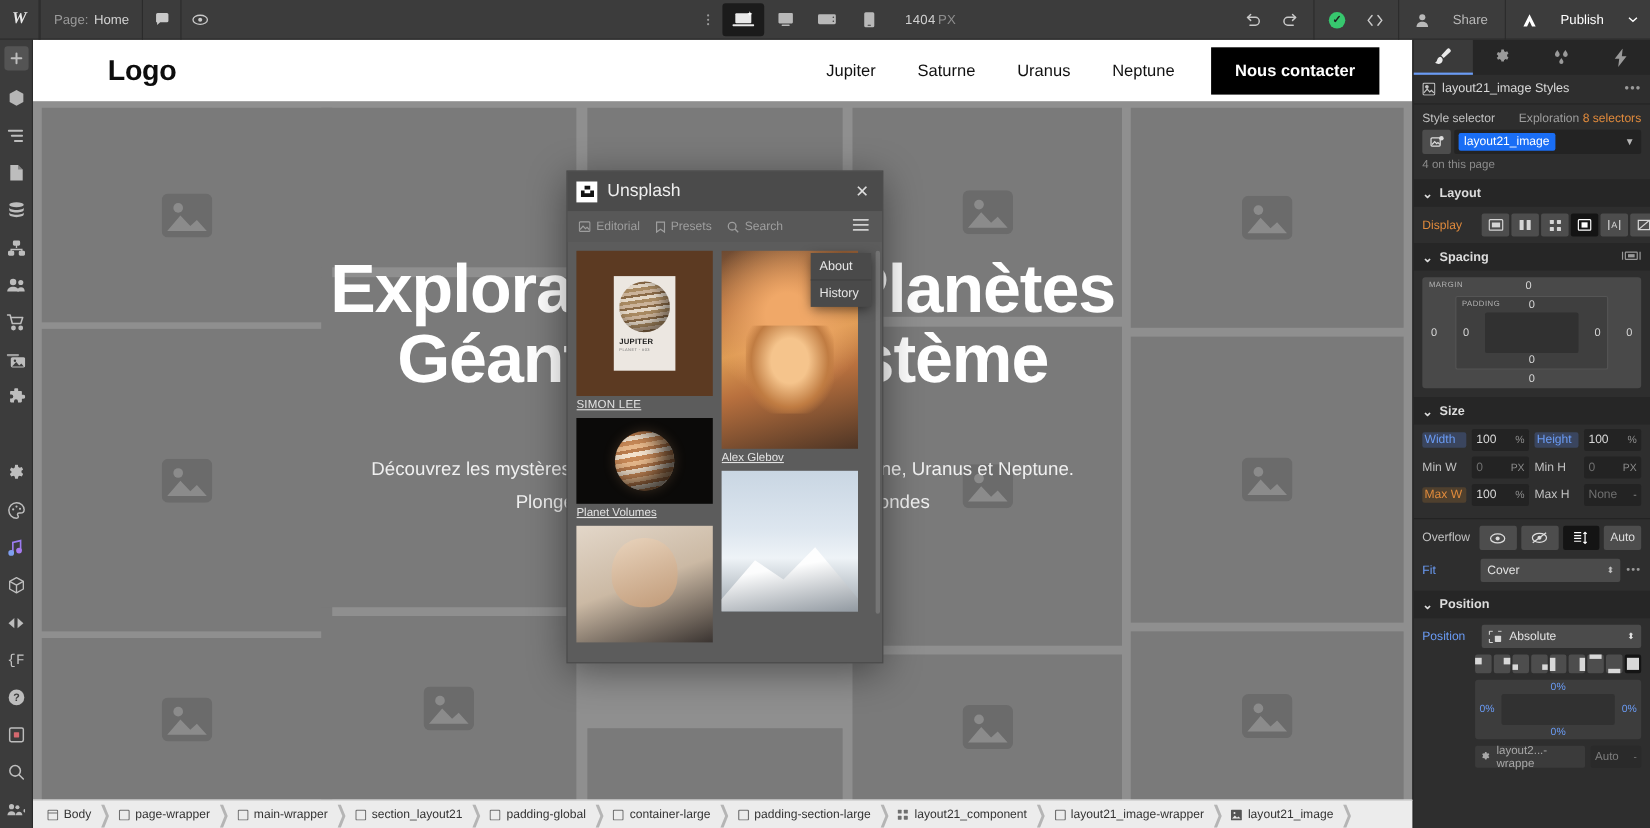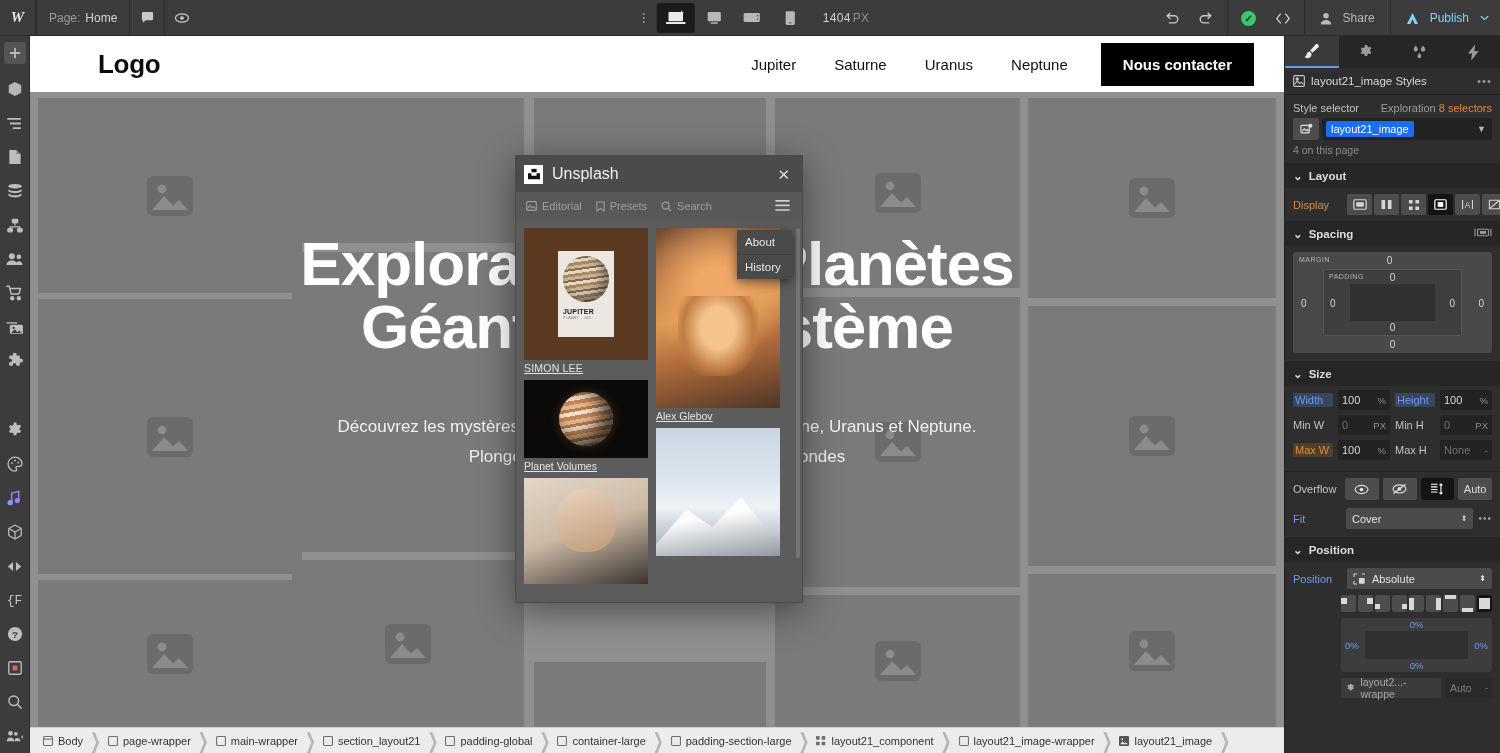--- a/index.html
+++ b/index.html
@@ -50,24 +50,24 @@
   .tb-right {
     position: absolute; right: 0; top: 0; height: 36px; display: flex; align-items: center;
   }
   .tb-right .tb-sep { margin: 0 4px; }
   .okdot {
     width: 15px; height: 15px; border-radius: 50%; background: #37c76e;
     display: flex; align-items: center; justify-content: center;
     color: #1d1d1d; font-size: 10px; font-weight: bold;
   }
   .tb-btn {
-    display: flex; align-items: center; gap: 11px; padding: 0 11px; height: 36px;
+    display: flex; align-items: center; gap: 22px; padding: 0 11px; height: 36px;
     font-size: 12px; color: #b9b9b9;
   }
-  .tb-btn.publish { color: #7dd3fc; }
+  .tb-btn.publish { color: #ffffff; }
 
   
   .rail {
     position: absolute; left: 0; top: 36px; width: 30px; height: 717px;
     background: #3c3c3c; display: flex; flex-direction: column; align-items: center;
     padding-top: 6px; z-index: 35; border-right: 1px solid #2b2b2b;
   }
   .rail-ico {
     width: 28px; height: 34px; display: flex; align-items: center; justify-content: center;
     color: #bdbdbd;

